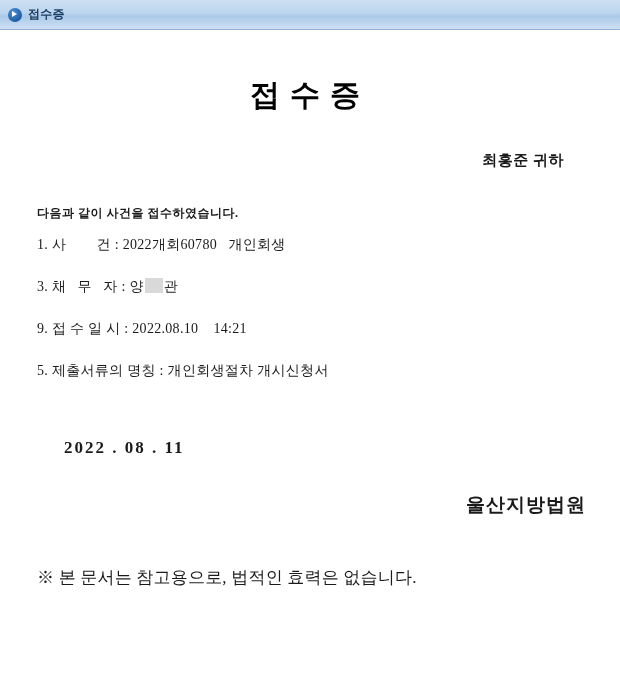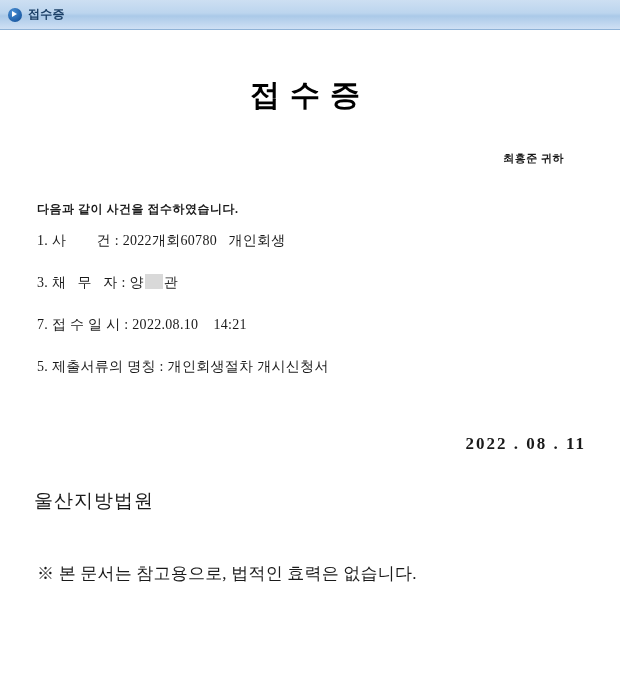--- a/index.html
+++ b/index.html
@@ -64,21 +64,21 @@
     text-align: center;
     font-size: 30px;
     font-weight: bold;
     letter-spacing: 10px;
     margin-top: 45px;
     color: #000000;
   }
 
   .addressee {
     text-align: right;
-    font-size: 11px;
+    font-size: 15px;
     font-weight: bold;
     margin-top: 35px;
     padding-right: 22px;
     letter-spacing: 0.5px;
   }
 
   .lead {
     font-size: 12px;
     font-weight: bold;
     margin-top: 35px;
@@ -100,32 +100,32 @@
   .redacted {
     display: inline-block;
     width: 18px;
     height: 15px;
     background: #d9d9d9;
     vertical-align: -2px;
     margin: 0 1px;
   }
 
   .date-line {
-    text-align: right;
+    text-align: left;
     font-size: 17px;
     font-weight: bold;
     margin-top: 58px;
     letter-spacing: 2px;
     padding-left: 30px;
   }
 
   .court {
-    text-align: left;
+    text-align: right;
     font-size: 19px;
-    font-weight: normal;
+    font-weight: bold;
     margin-top: 34px;
     letter-spacing: 1px;
   }
 
   .footnote {
     font-size: 17px;
     margin-top: 48px;
     padding-left: 3px;
     letter-spacing: 0.2px;
   }
@@ -146,21 +146,21 @@
 
   <div class="lead">다음과 같이 사건을 접수하였습니다.</div>
 
   <div class="items">
 
     <div class="item-row"><span>1. 사        건 : </span><span>2022개회60780   개인회생</span></div>
 
     <div class="item-row"><span>3. 채   무   자 : </span><span>양</span><span class="redacted"></span><span>관</span></div>
 
 
-    <div class="item-row"><span>7. 접 수 일 시 : </span><span>2022.08.10    14:21</span></div>
+    <div class="item-row"><span>9. 접 수 일 시 : </span><span>2022.08.10    14:21</span></div>
 
     <div class="item-row"><span>5. 제출서류의 명칭 : </span><span>개인회생절차 개시신청서</span></div>
 
   </div>
 
   <div class="date-line">2022 . 08 . 11</div>
 
   <div class="court">울산지방법원</div>
 
   <div class="footnote">※ 본 문서는 참고용으로, 법적인 효력은 없습니다.</div>

